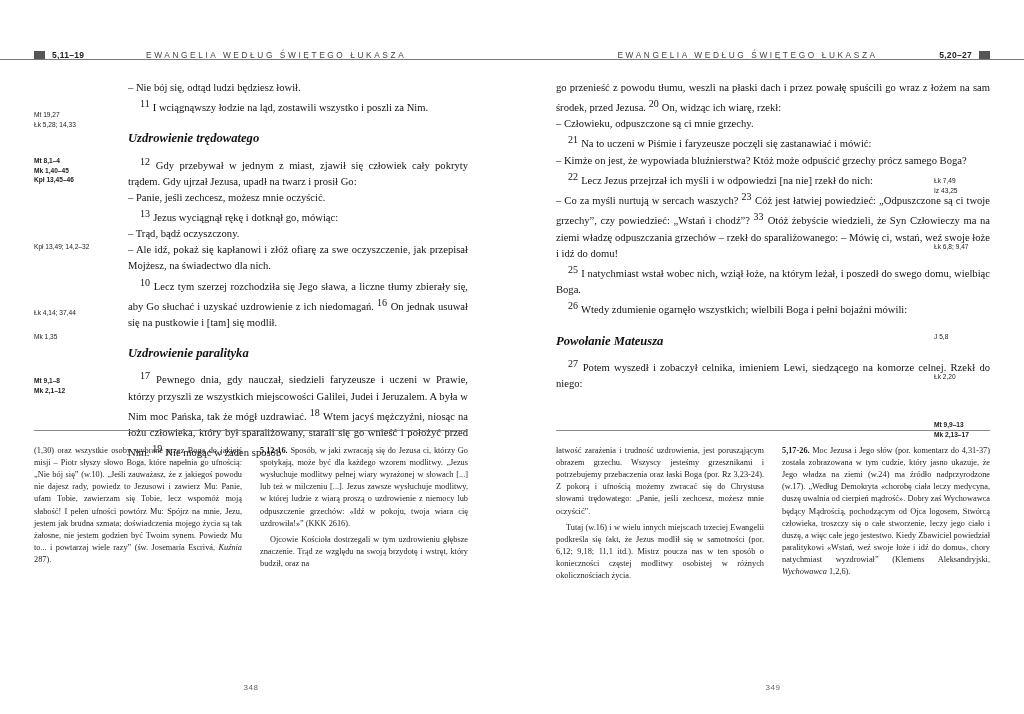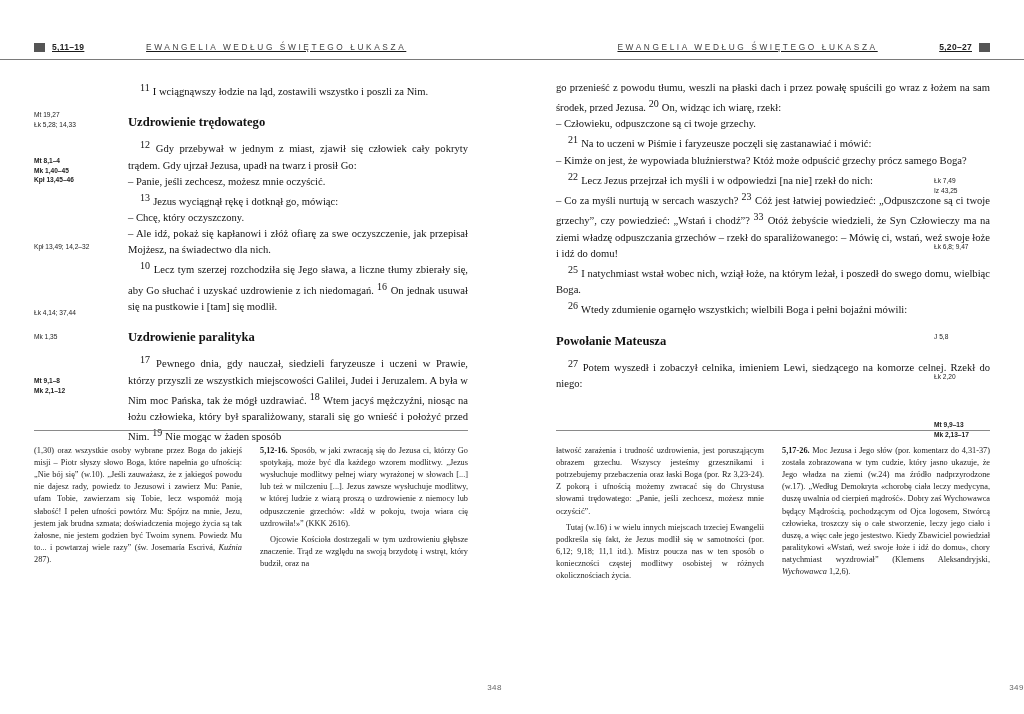--- a/index.html
+++ b/index.html
@@ -22,23 +22,22 @@
     position: relative;
     width: 512px;
     height: 714px;
     padding: 34px 0 0 0;
   }
   
   .runhead {
     position: relative;
     height: 26px;
     display: flex;
-    align-items: center;
+    align-items: flex-end;
     font-family: "Liberation Sans", sans-serif;
-    text-decoration: underline;
   }
   .runhead .rule {
     position: absolute;
     left: 0; right: 0;
     bottom: 0;
     height: 1px;
     background: #7a7a7a;
   }
   .page-left .runhead { padding: 0 44px 0 34px; }
   .page-right .runhead { padding: 0 34px 0 44px; }
@@ -85,20 +84,21 @@
   .page-right .maincol { }
 
   .maincol p { margin: 0; text-indent: 0; }
   .maincol p.ind { text-indent: 12px; }
   .sec-head {
     font-family: "Liberation Serif", serif;
     font-weight: bold;
     font-size: 12.6px;
     margin: 13px 0 5px 0;
     text-align: left;
+    font-style: italic;
   }
   .vn {
     font-size: 10px;
     vertical-align: 0.42em;
     font-weight: normal;
     padding-right: 0.5px;
   }
 
   
   .xref {
@@ -139,21 +139,21 @@
   .comm-cols p { margin: 0; }
   .comm-cols p + p { margin-top: 4px; text-indent: 10px; }
   .comm-cols b { font-weight: bold; }
   .comm-cols i { font-style: italic; margin-top: 6px; }
 
   
   .folio {
     position: absolute;
     bottom: 22px;
     width: 100%;
-    text-align: right;
+    text-align: center;
     font-family: "Liberation Sans", sans-serif;
     font-size: 8px;
     color: #666;
     letter-spacing: 0.5px;
   }
   .page-left .folio { padding-right: 10px; }
   .page-right .folio { padding-left: 10px; }
 </style>
 </head>
 <body>
@@ -165,26 +165,27 @@
     <div class="runhead rh-left">
       <span class="folio-marker"></span>
       <span class="verse-range">5,11–19</span>
       <span class="book-title">Ewangelia według świętego Łukasza</span>
       <span class="rule"></span>
     </div>
 
     <div class="body-area">
       <div class="xrefs"></div>
       <div class="maincol">
+          <p>– Nie bój się, odtąd ludzi będziesz łowił.</p>
           <p class="ind"><span class="vn">11</span> I wciągnąwszy łodzie na ląd, zostawili wszystko i poszli za Nim.</p>
           <div class="sec-head">Uzdrowienie trędowatego</div>
           <p class="ind"><span class="vn">12</span> Gdy przebywał w jednym z miast, zjawił się człowiek cały pokryty trądem. Gdy ujrzał Jezusa, upadł na twarz i prosił Go:</p>
           <p>– Panie, jeśli zechcesz, możesz mnie oczyścić.</p>
           <p class="ind"><span class="vn">13</span> Jezus wyciągnął rękę i dotknął go, mówiąc:</p>
-          <p>– Chcę, który oczyszczony.</p>
+          <p>– Trąd, bądź oczyszczony.</p>
           <p>– Ale idź, pokaż się kapłanowi i złóż ofiarę za swe oczyszczenie, jak przepisał Mojżesz, na świadectwo dla nich.</p>
           <p class="ind"><span class="vn">10</span> Lecz tym szerzej rozchodziła się Jego sława, a liczne tłumy zbierały się, aby Go słuchać i uzyskać uzdrowienie z ich niedomagań. <span class="vn">16</span> On jednak usuwał się na pustkowie i [tam] się modlił.</p>
           <div class="sec-head">Uzdrowienie paralityka</div>
           <p class="ind"><span class="vn">17</span> Pewnego dnia, gdy nauczał, siedzieli faryzeusze i uczeni w Prawie, którzy przyszli ze wszystkich miejscowości Galilei, Judei i Jeruzalem. A była w Nim moc Pańska, tak że mógł uzdrawiać. <span class="vn">18</span> Wtem jacyś mężczyźni, niosąc na łożu człowieka, który był sparaliżowany, starali się go wnieść i położyć przed Nim. <span class="vn">19</span> Nie mogąc w żaden sposób</p>
         </div>
     <div class="xref" style="top: 50px;">Mt 19,27
 Łk 5,28; 14,33</div>
         <div class="xref bold" style="top: 96px;">Mt 8,1–4
 Mk 1,40–45
 Kpł 13,45–46</div>
@@ -217,21 +218,21 @@
       <span class="book-title">Ewangelia według świętego Łukasza</span>
       <span class="verse-range">5,20–27</span>
       <span class="folio-marker"></span>
       <span class="rule"></span>
     </div>
 
     <div class="body-area">
       <div class="xrefs"></div>
       <div class="maincol">
           <p>go przenieść z powodu tłumu, weszli na płaski dach i przez powałę spuścili go wraz z łożem na sam środek, przed Jezusa. <span class="vn">20</span> On, widząc ich wiarę, rzekł:</p>
-          <p>– Człowieku, odpuszczone są ci twoje grzechy.</p>
+          <p>– Człowieku, odpuszczone są ci mnie grzechy.</p>
           <p class="ind"><span class="vn">21</span> Na to uczeni w Piśmie i faryzeusze poczęli się zastanawiać i mówić:</p>
           <p>– Kimże on jest, że wypowiada bluźnierstwa? Któż może odpuścić grzechy prócz samego Boga?</p>
           <p class="ind"><span class="vn">22</span> Lecz Jezus przejrzał ich myśli i w odpowiedzi [na nie] rzekł do nich:</p>
           <p>– Co za myśli nurtują w sercach waszych? <span class="vn">23</span> Cóż jest łatwiej powiedzieć: „Odpuszczone są ci twoje grzechy”, czy powiedzieć: „Wstań i chodź”? <span class="vn">33</span> Otóż żebyście wiedzieli, że Syn Człowieczy ma na ziemi władzę odpuszczania grzechów – rzekł do sparaliżowanego: – Mówię ci, wstań, weź swoje łoże i idź do domu!</p>
           <p class="ind"><span class="vn">25</span> I natychmiast wstał wobec nich, wziął łoże, na którym leżał, i poszedł do swego domu, wielbiąc Boga.</p>
           <p class="ind"><span class="vn">26</span> Wtedy zdumienie ogarnęło wszystkich; wielbili Boga i pełni bojaźni mówili:</p>
           <div class="sec-head">Powołanie Mateusza</div>
           <p class="ind"><span class="vn">27</span> Potem wyszedł i zobaczył celnika, imieniem Lewi, siedzącego na komorze celnej. Rzekł do niego:</p>
         </div>
     <div class="xref" style="top: 116px;">Łk 7,49

